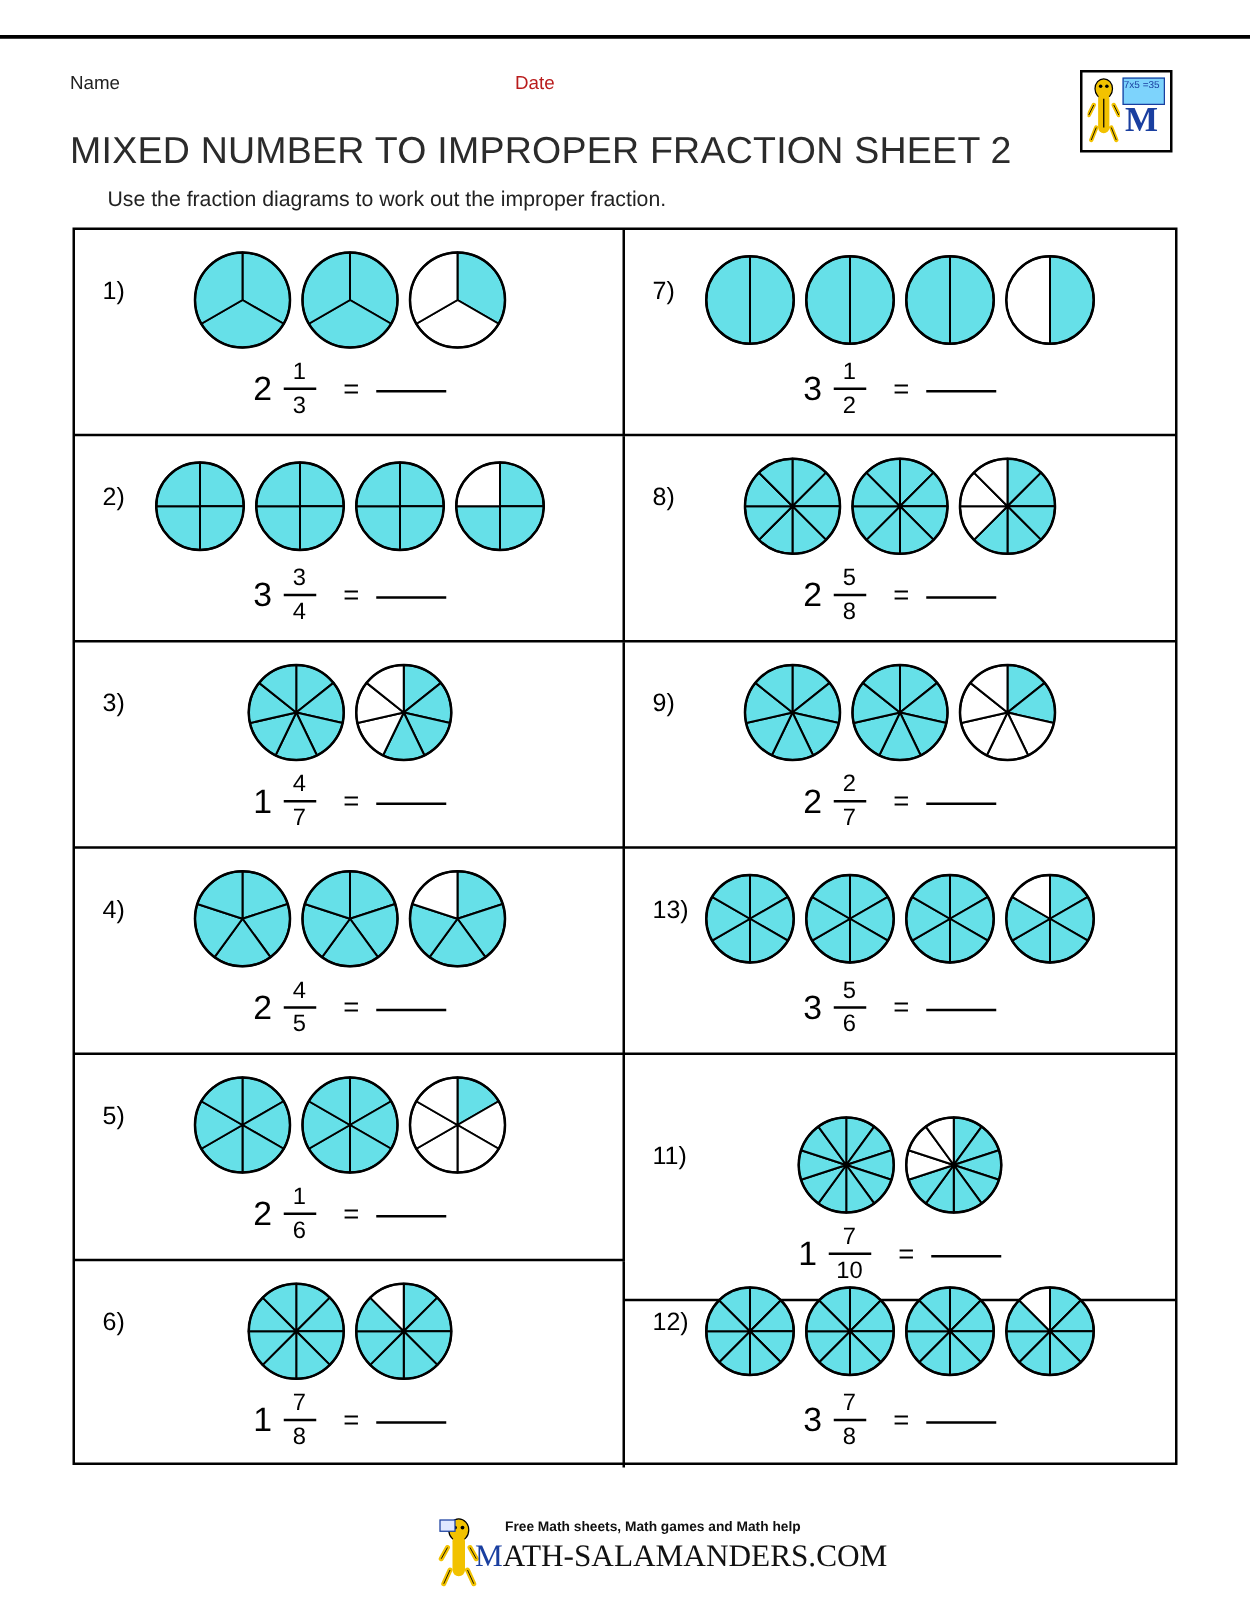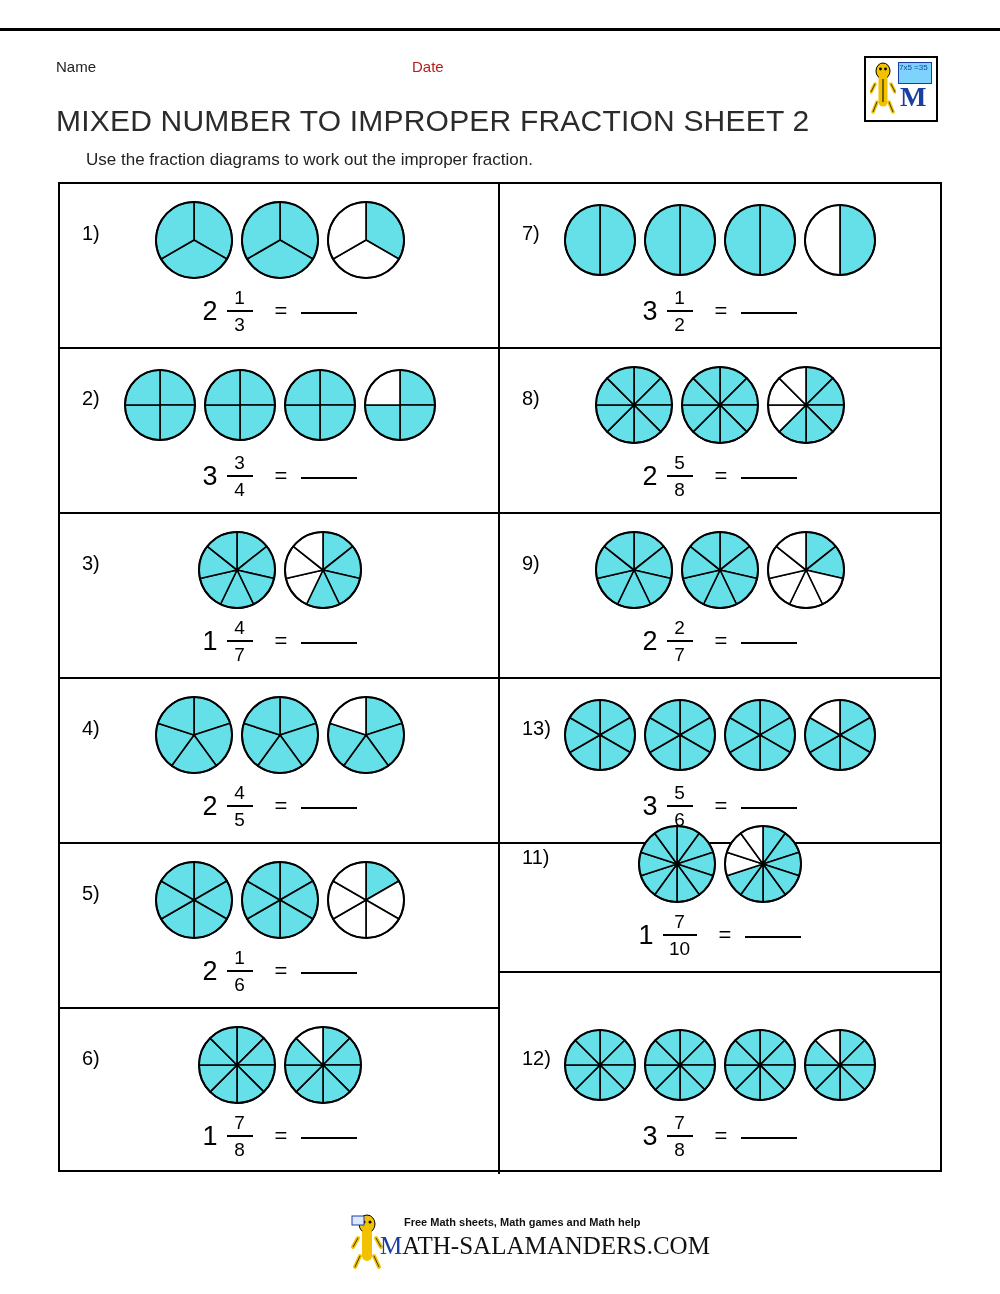--- a/index.html
+++ b/index.html
@@ -671,21 +671,21 @@
           <span class="whole">3</span>
           <span class="frac">
             <span class="num">5</span>
             <span class="bar"></span>
             <span class="den">6</span>
           </span>
           <span class="eq">=</span>
           <span class="answer-line"></span>
         </div>
       </div>
-      <div class="cell right bl" style="top: 624px;">
+      <div class="cell right bl" style="top: 692px;">
         <div class="qnum">11)</div>
         <div class="diagram">
           <svg class="pie" width="80" height="80" viewBox="0 0 80 80">
             <path d="M 40 40 L 40.00 2.00 A 38 38 0 0 1 62.34 9.26 Z" fill="#66E0E8" stroke="#000000" stroke-width="1.6" stroke-linejoin="round"></path>
             <path d="M 40 40 L 62.34 9.26 A 38 38 0 0 1 76.14 28.26 Z" fill="#66E0E8" stroke="#000000" stroke-width="1.6" stroke-linejoin="round"></path>
             <path d="M 40 40 L 76.14 28.26 A 38 38 0 0 1 76.14 51.74 Z" fill="#66E0E8" stroke="#000000" stroke-width="1.6" stroke-linejoin="round"></path>
             <path d="M 40 40 L 76.14 51.74 A 38 38 0 0 1 62.34 70.74 Z" fill="#66E0E8" stroke="#000000" stroke-width="1.6" stroke-linejoin="round"></path>
             <path d="M 40 40 L 62.34 70.74 A 38 38 0 0 1 40.00 78.00 Z" fill="#66E0E8" stroke="#000000" stroke-width="1.6" stroke-linejoin="round"></path>
             <path d="M 40 40 L 40.00 78.00 A 38 38 0 0 1 17.66 70.74 Z" fill="#66E0E8" stroke="#000000" stroke-width="1.6" stroke-linejoin="round"></path>
             <path d="M 40 40 L 17.66 70.74 A 38 38 0 0 1 3.86 51.74 Z" fill="#66E0E8" stroke="#000000" stroke-width="1.6" stroke-linejoin="round"></path>

